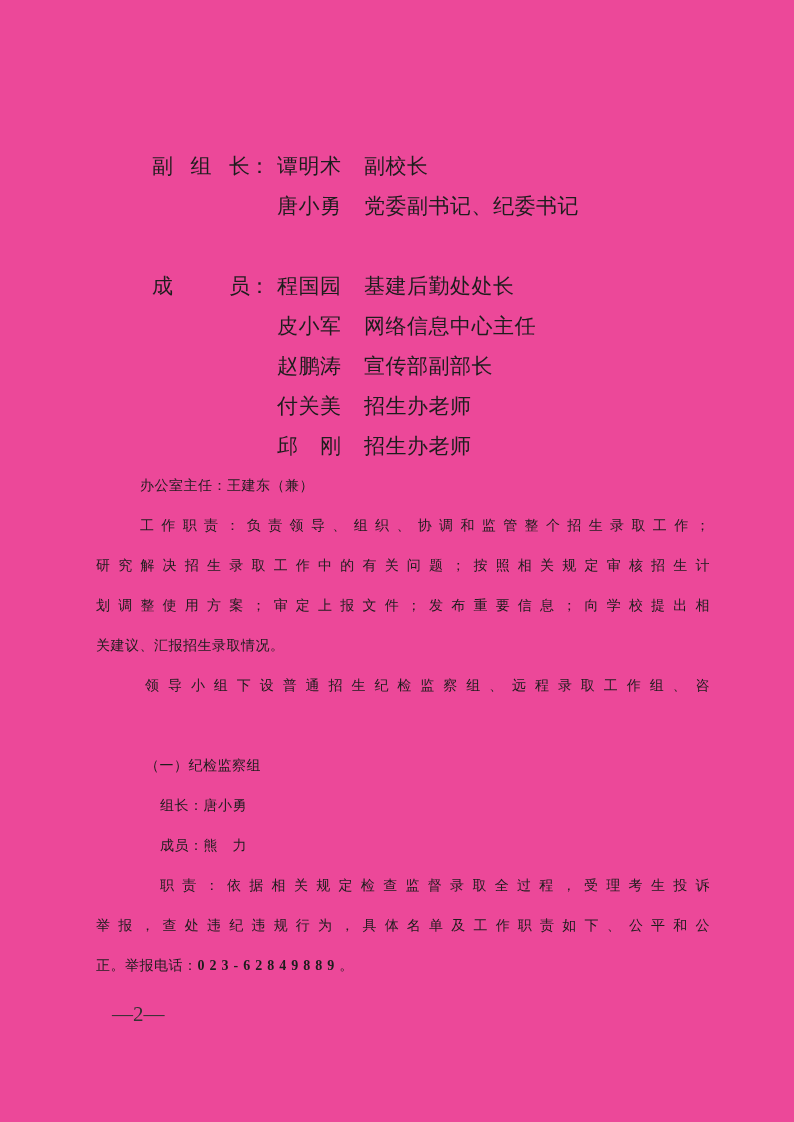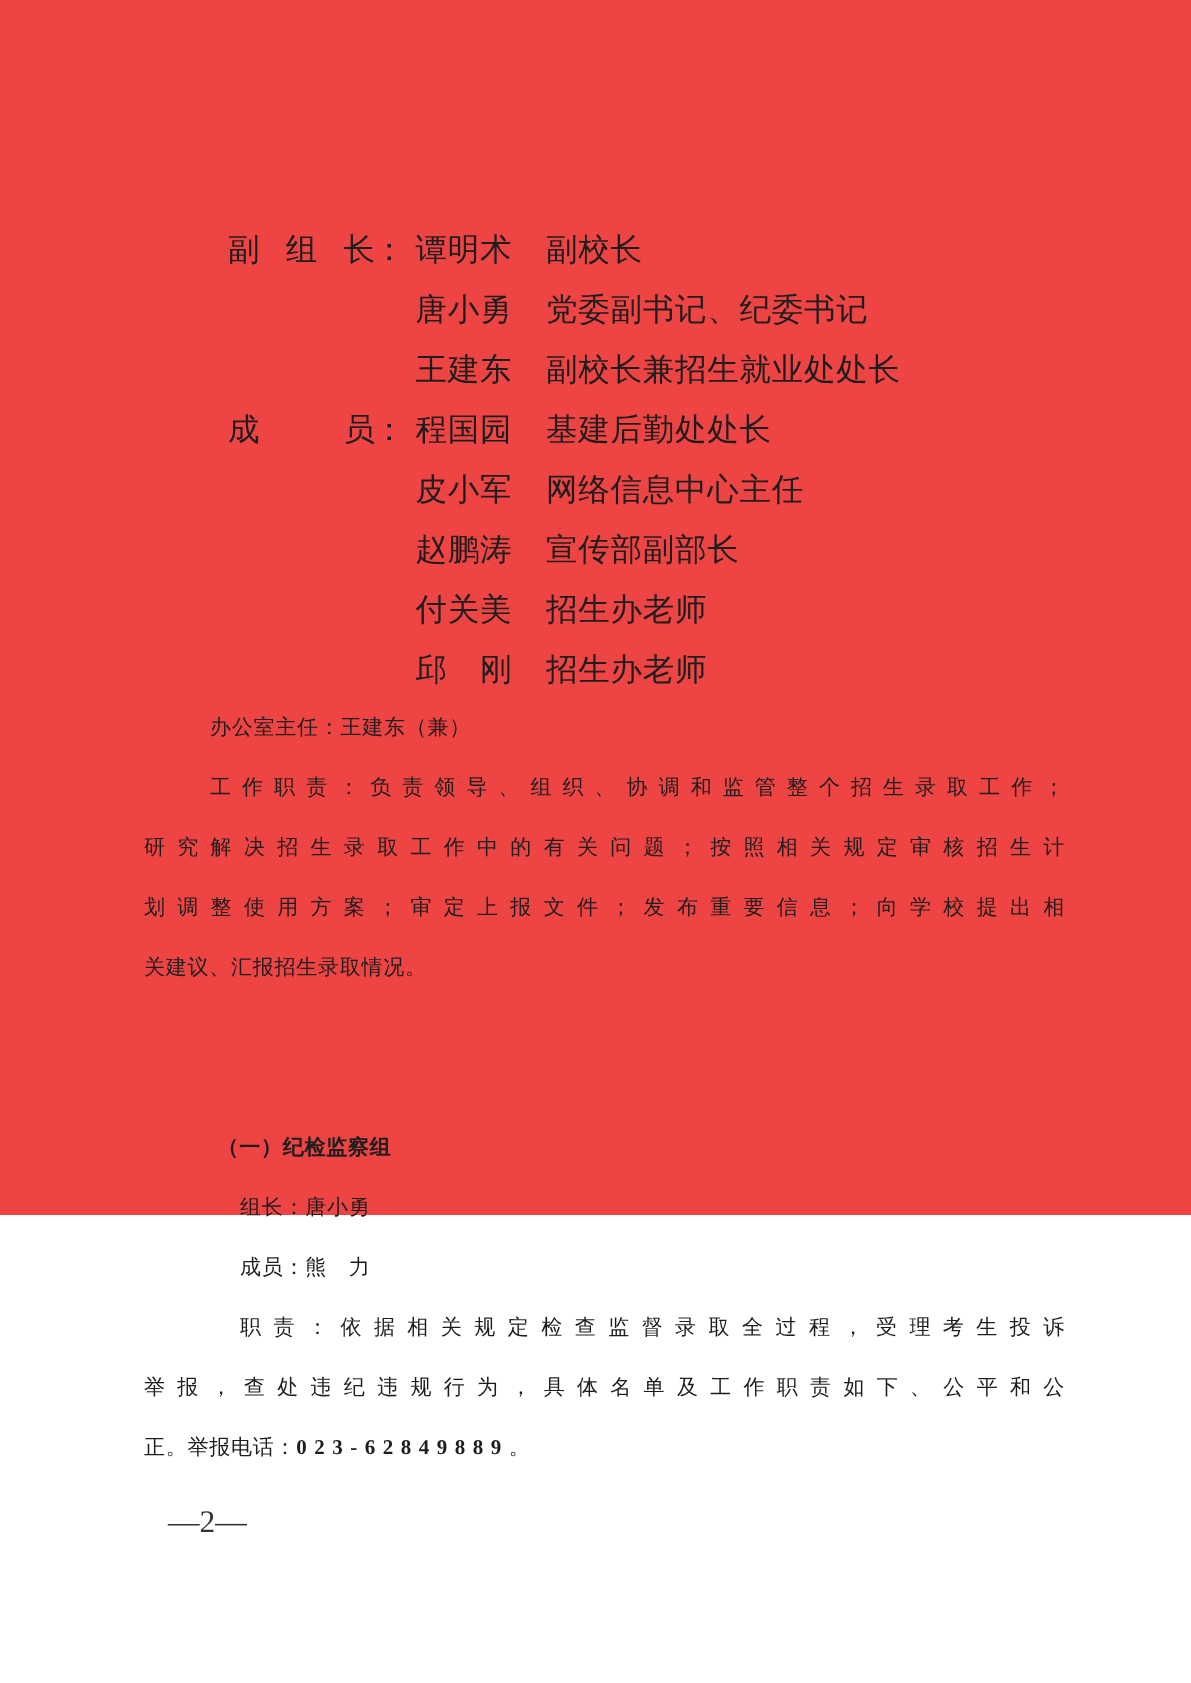--- a/index.html
+++ b/index.html
@@ -6,36 +6,36 @@
   body {
     width: 794px; height: 1122px;
     background: #ffffff;
     position: relative;
     overflow: hidden;
     font-family: "Liberation Serif", "DejaVu Serif", serif;
     color: #1d1d1d;
   }
   .page {
     position: absolute; left: 0; top: 0;
-    width: 794px; height: 810px;
-    background: #ef4444;
+    width: 794px; height: 1122px;
+    background: #ec4899;
   }
   .line {
     position: absolute;
     font-size: 14px;
     line-height: 26px;
     letter-spacing: 0.5px;
     white-space: nowrap;
   }
   .just {
     white-space: normal;
     text-align: justify;
     text-align-last: justify;
   }
-  .bold { font-weight: 700; }
+  .bold { font-weight: 400; }
   .row { position: absolute; left: 0; width: 794px; height: 28px; }
   .row span { position: absolute; font-size: 21px; line-height: 26px; letter-spacing: 0.5px; white-space: nowrap; }
   .r-label {
     left: 152px; width: 98px;
     white-space: normal !important;
     text-align: justify; text-align-last: justify;
     letter-spacing: 0 !important;
   }
   .r-colon { left: 249px; }
   .r-name  { left: 277px; }
@@ -60,24 +60,20 @@
   <div class="row" style="top:153px">
     <span class="r-label">副组长</span>
     <span class="r-colon">：</span>
     <span class="r-name">谭明术</span>
     <span class="r-title">副校长</span>
   </div>
   <div class="row" style="top:193px">
     <span class="r-name">唐小勇</span>
     <span class="r-title">党委副书记、纪委书记</span>
   </div>
-  <div class="row" style="top:233px">
-    <span class="r-name">王建东</span>
-    <span class="r-title">副校长兼招生就业处处长</span>
-  </div>
   <div class="row" style="top:273px">
     <span class="r-label">成员</span>
     <span class="r-colon">：</span>
     <span class="r-name">程国园</span>
     <span class="r-title">基建后勤处处长</span>
   </div>
   <div class="row" style="top:313px">
     <span class="r-name">皮小军</span>
     <span class="r-title">网络信息中心主任</span>
   </div>
@@ -94,20 +90,21 @@
     <span class="r-title">招生办老师</span>
   </div>
 
   <div class="line" style="top:473px; left:140px">办公室主任：王建东（兼）</div>
 
   <div class="line just" style="top:513px; left:140px; width:570px">工作职责：负责领导、组织、协调和监管整个招生录取工作；</div>
   <div class="line just" style="top:553px; left:96px; width:614px">研究解决招生录取工作中的有关问题；按照相关规定审核招生计</div>
   <div class="line just" style="top:593px; left:96px; width:614px">划调整使用方案；审定上报文件；发布重要信息；向学校提出相</div>
   <div class="line" style="top:633px; left:96px">关建议、汇报招生录取情况。</div>
 
+  <div class="line just" style="top:673px; left:145px; width:565px">领导小组下设普通招生纪检监察组、远程录取工作组、咨</div>
 
   <div class="line bold" style="top:753px; left:145px">（一）纪检监察组</div>
   <div class="line" style="top:793px; left:160px">组长：唐小勇</div>
   <div class="line" style="top:833px; left:160px">成员：熊　力</div>
   <div class="line just" style="top:873px; left:160px; width:550px">职责：依据相关规定检查监督录取全过程，受理考生投诉</div>
   <div class="line just" style="top:913px; left:96px; width:614px">举报，查处违纪违规行为，具体名单及工作职责如下、公平和公</div>
   <div class="line" style="top:953px; left:96px">
     <span>正。举报电话：</span><span class="phone">023-62849889</span><span>。</span>
   </div>
 

